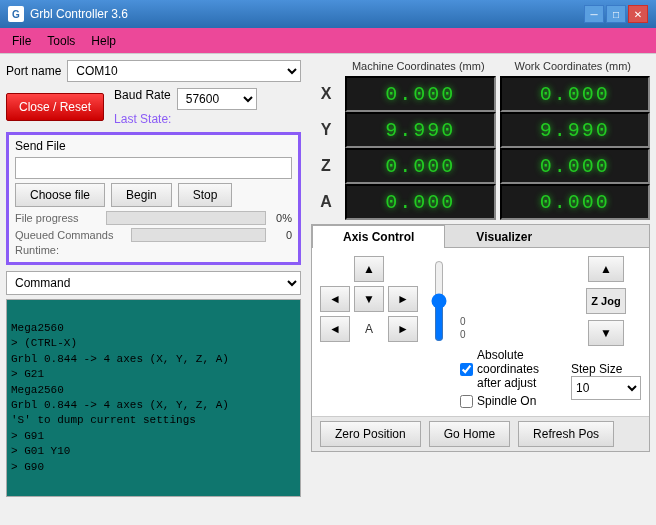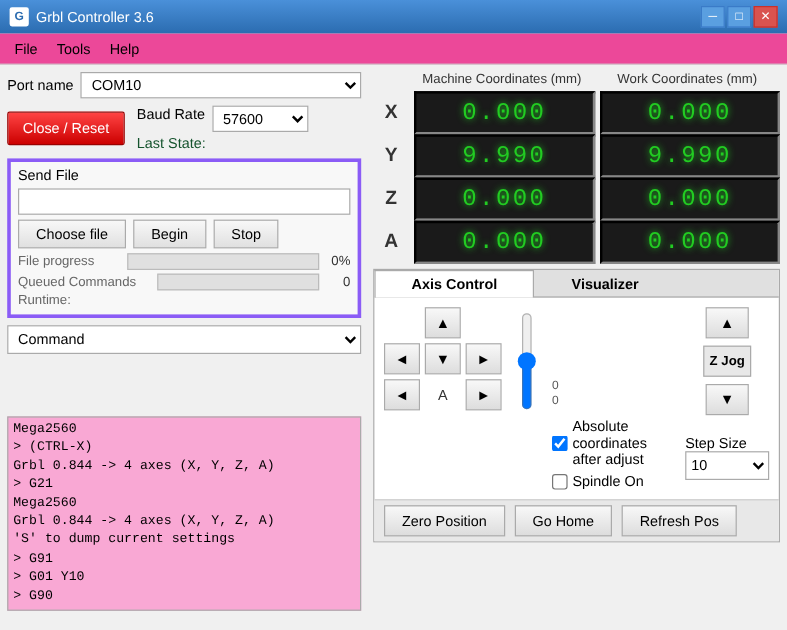--- a/index.html
+++ b/index.html
@@ -137,21 +137,21 @@
     .baud-select {
       height: 22px;
       border: 1px solid #aaa;
       background: white;
       font-size: 12px;
       padding: 0 4px;
       width: 80px;
     }
     .last-state {
       font-size: 12px;
-      color: #14532d;
+      color: #8b5cf6;
     }
 
     
     .send-file-group {
       border: 3px solid #8b5cf6;
       padding: 4px 6px 6px;
       background: #f8f8f8;
       position: relative;
     }
     .send-file-label {
@@ -247,28 +247,27 @@
     .command-select {
       width: 100%;
       height: 24px;
       border: 1px solid #aaa;
       background: white;
       font-size: 12px;
       padding: 0 4px;
     }
     .terminal-box {
       border: 1px solid #aaa;
-      background: #f9a8d4;
+      background: #0f766e;
       flex: 1;
       overflow-y: auto;
-      padding: 3px 4px;
+      padding: 21px 4px;
       font-size: 11px;
       font-family: Consolas, 'Courier New', monospace;
       line-height: 1.4;
-      margin-top: 48px;
     }
 
     
     .right-panel {
       flex: 1;
       display: flex;
       flex-direction: column;
       gap: 4px;
     }
     .coords-header {

